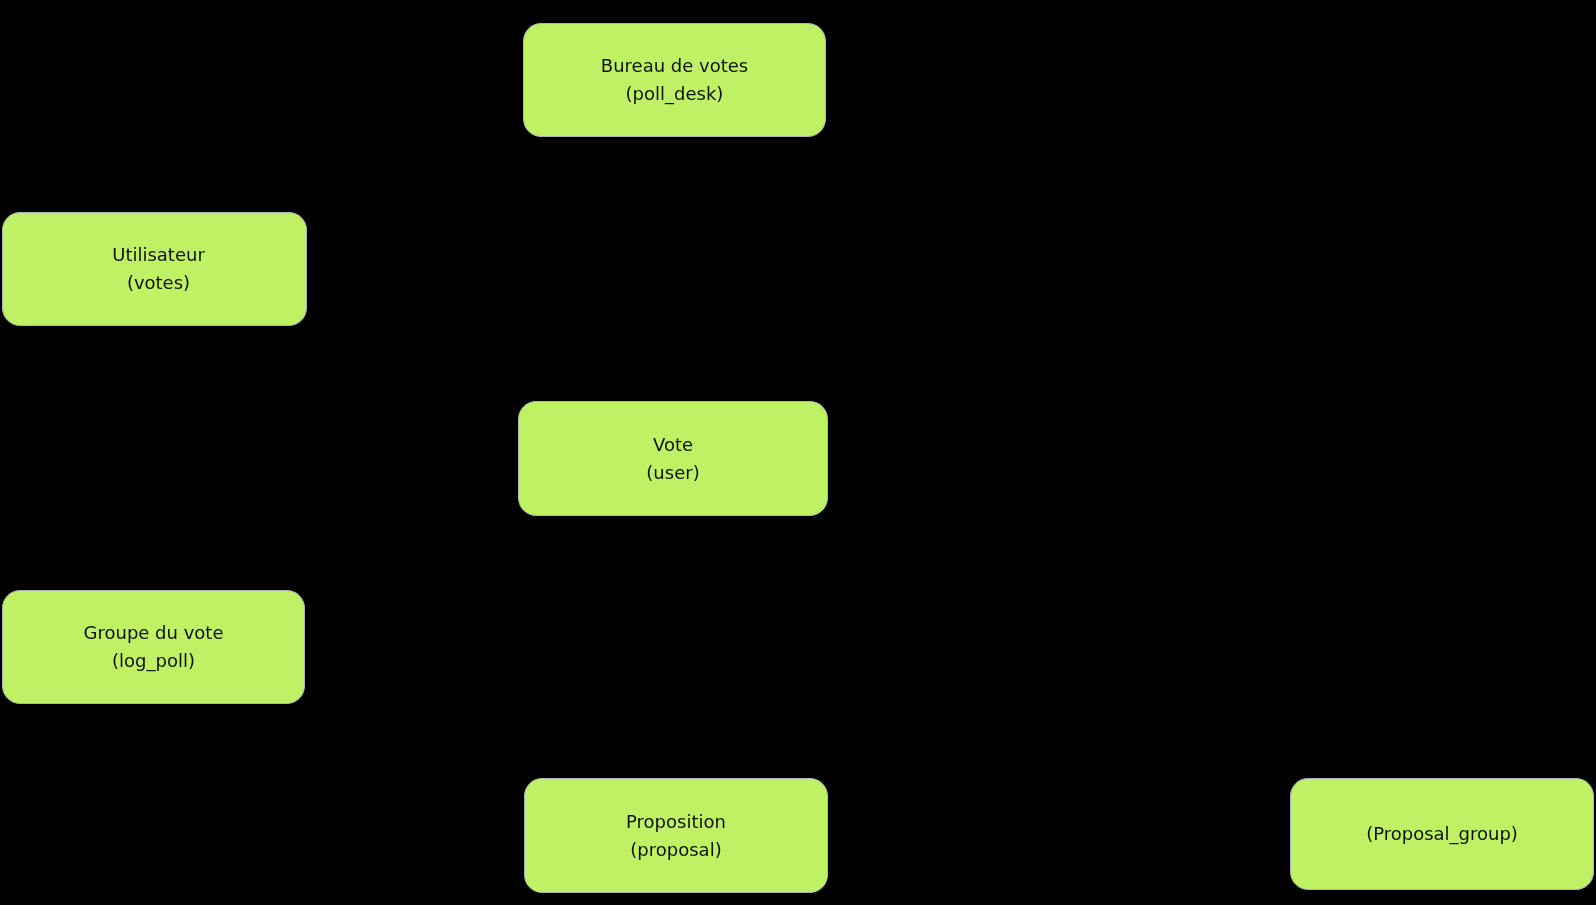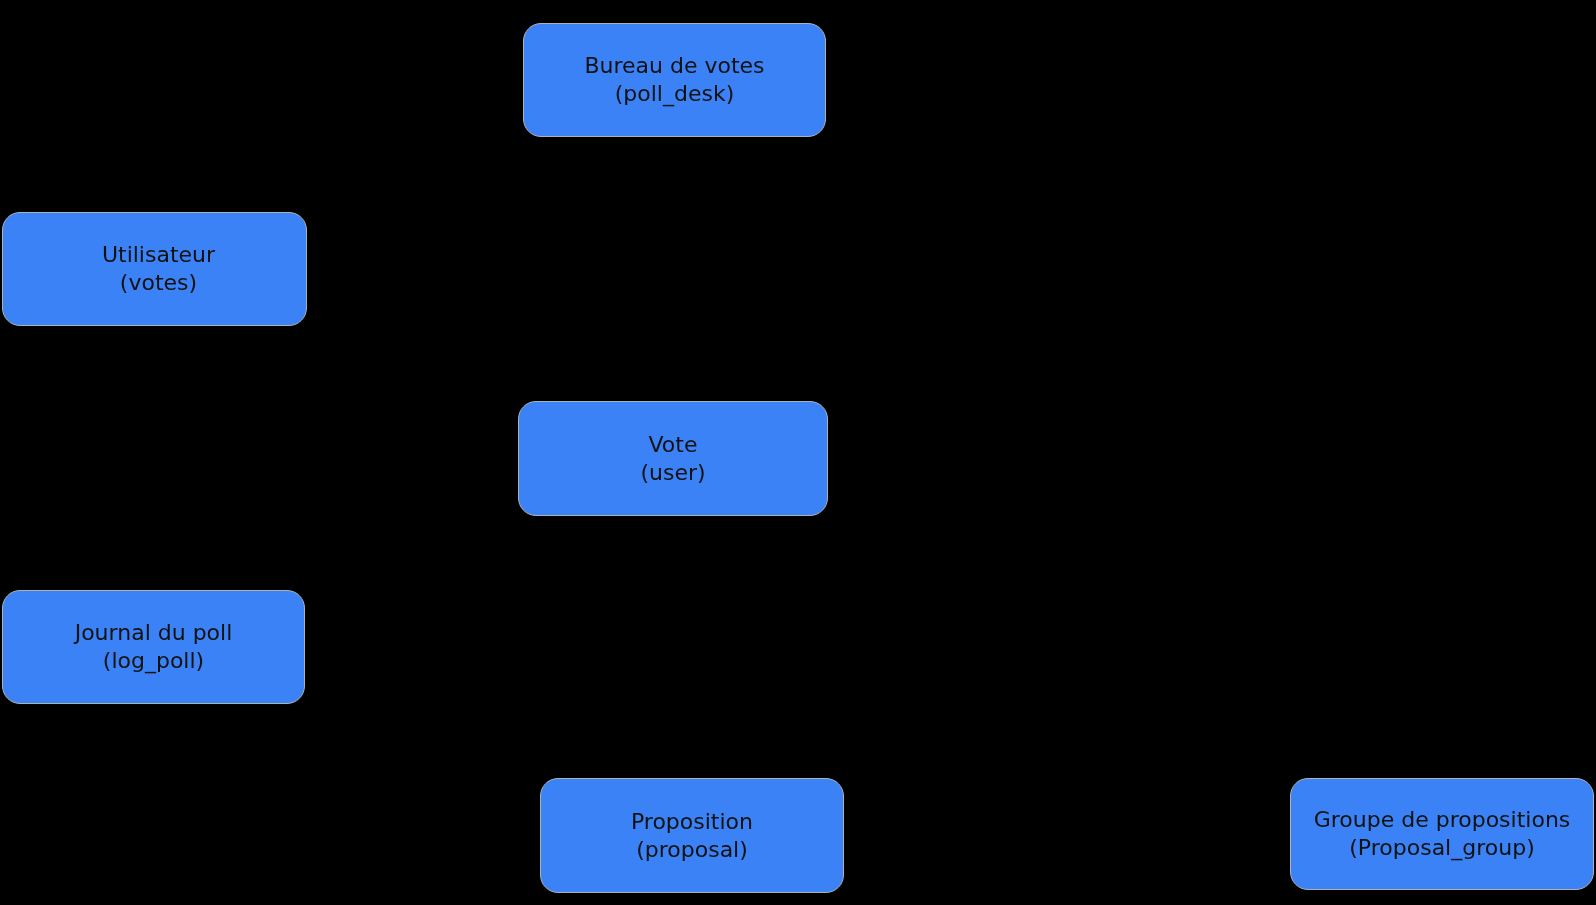--- a/index.html
+++ b/index.html
@@ -12,40 +12,40 @@
   }
   .canvas {
     position: relative;
     width: 1596px;
     height: 905px;
     background: #000000;
     font-family: "DejaVu Sans", "Liberation Sans", sans-serif;
   }
   .node {
     position: absolute;
-    background: #3b82f6;
+    background: #bef264;
     border: 1px solid #a9b4b4;
     border-radius: 18px;
     display: flex;
     flex-direction: column;
     align-items: center;
     justify-content: center;
     text-align: center;
     color: #101212;
-    font-size: 22px;
+    font-size: 18px;
     line-height: 28px;
     box-sizing: border-box;
   }
   .node span { display: block; white-space: nowrap; }
 
   .node-poll-desk      { left: 523px;  top: 23px;  width: 303px; height: 114px; }
   .node-user           { left: 2px;    top: 212px; width: 305px; height: 114px; padding-left: 8px; }
   .node-poll           { left: 518px;  top: 401px; width: 310px; height: 115px; }
   .node-log-poll       { left: 2px;    top: 590px; width: 303px; height: 114px; }
-  .node-proposal       { left: 524px;  top: 778px; width: 304px; height: 115px; margin-left: 16px; }
+  .node-proposal       { left: 524px;  top: 778px; width: 304px; height: 115px; }
   .node-proposal-group { left: 1290px; top: 778px; width: 304px; height: 112px; }
 </style>
 </head>
 <body>
 
 <div class="canvas">
 
   <div class="node node-poll-desk">
     <span>Bureau de votes</span>
     <span>(poll_desk)</span>
@@ -55,27 +55,26 @@
     <span>Utilisateur</span>
     <span>(votes)</span>
   </div>
 
   <div class="node node-poll">
     <span>Vote</span>
     <span>(user)</span>
   </div>
 
   <div class="node node-log-poll">
-    <span>Journal du poll</span>
+    <span>Groupe du vote</span>
     <span>(log_poll)</span>
   </div>
 
   <div class="node node-proposal">
     <span>Proposition</span>
     <span>(proposal)</span>
   </div>
 
   <div class="node node-proposal-group">
-    <span>Groupe de propositions</span>
     <span>(Proposal_group)</span>
   </div>
 
 </div>
 
 </body></html>

